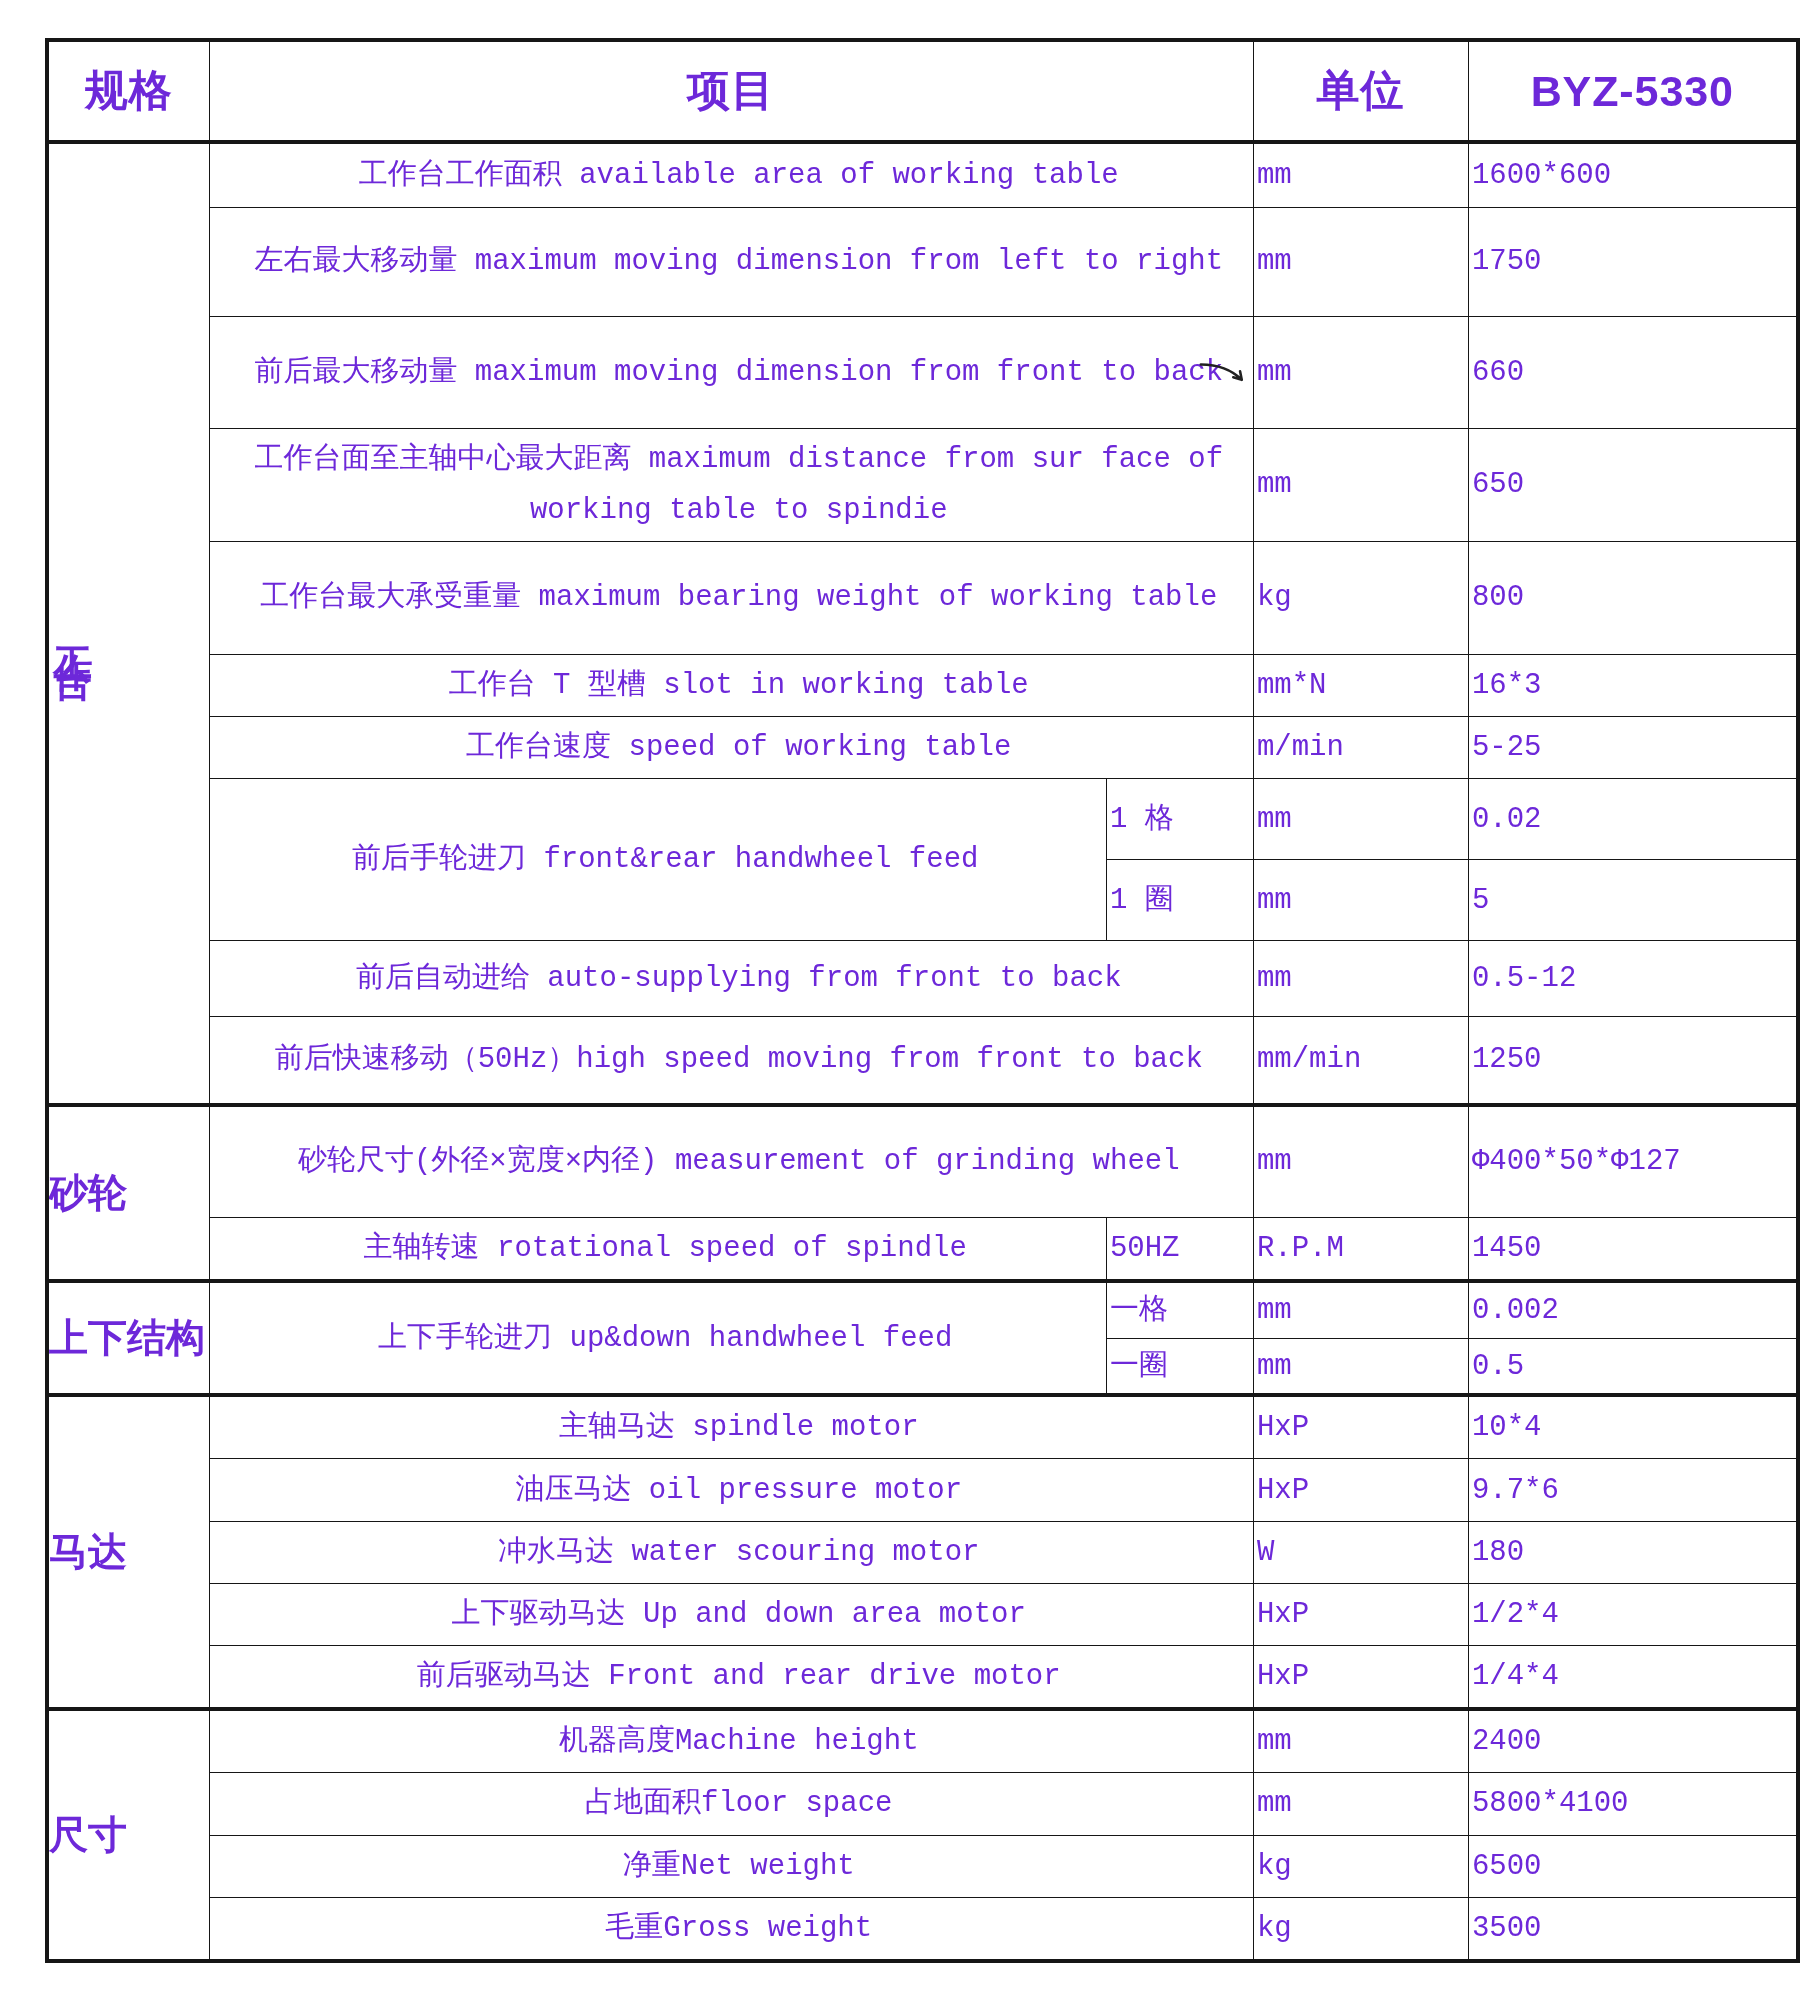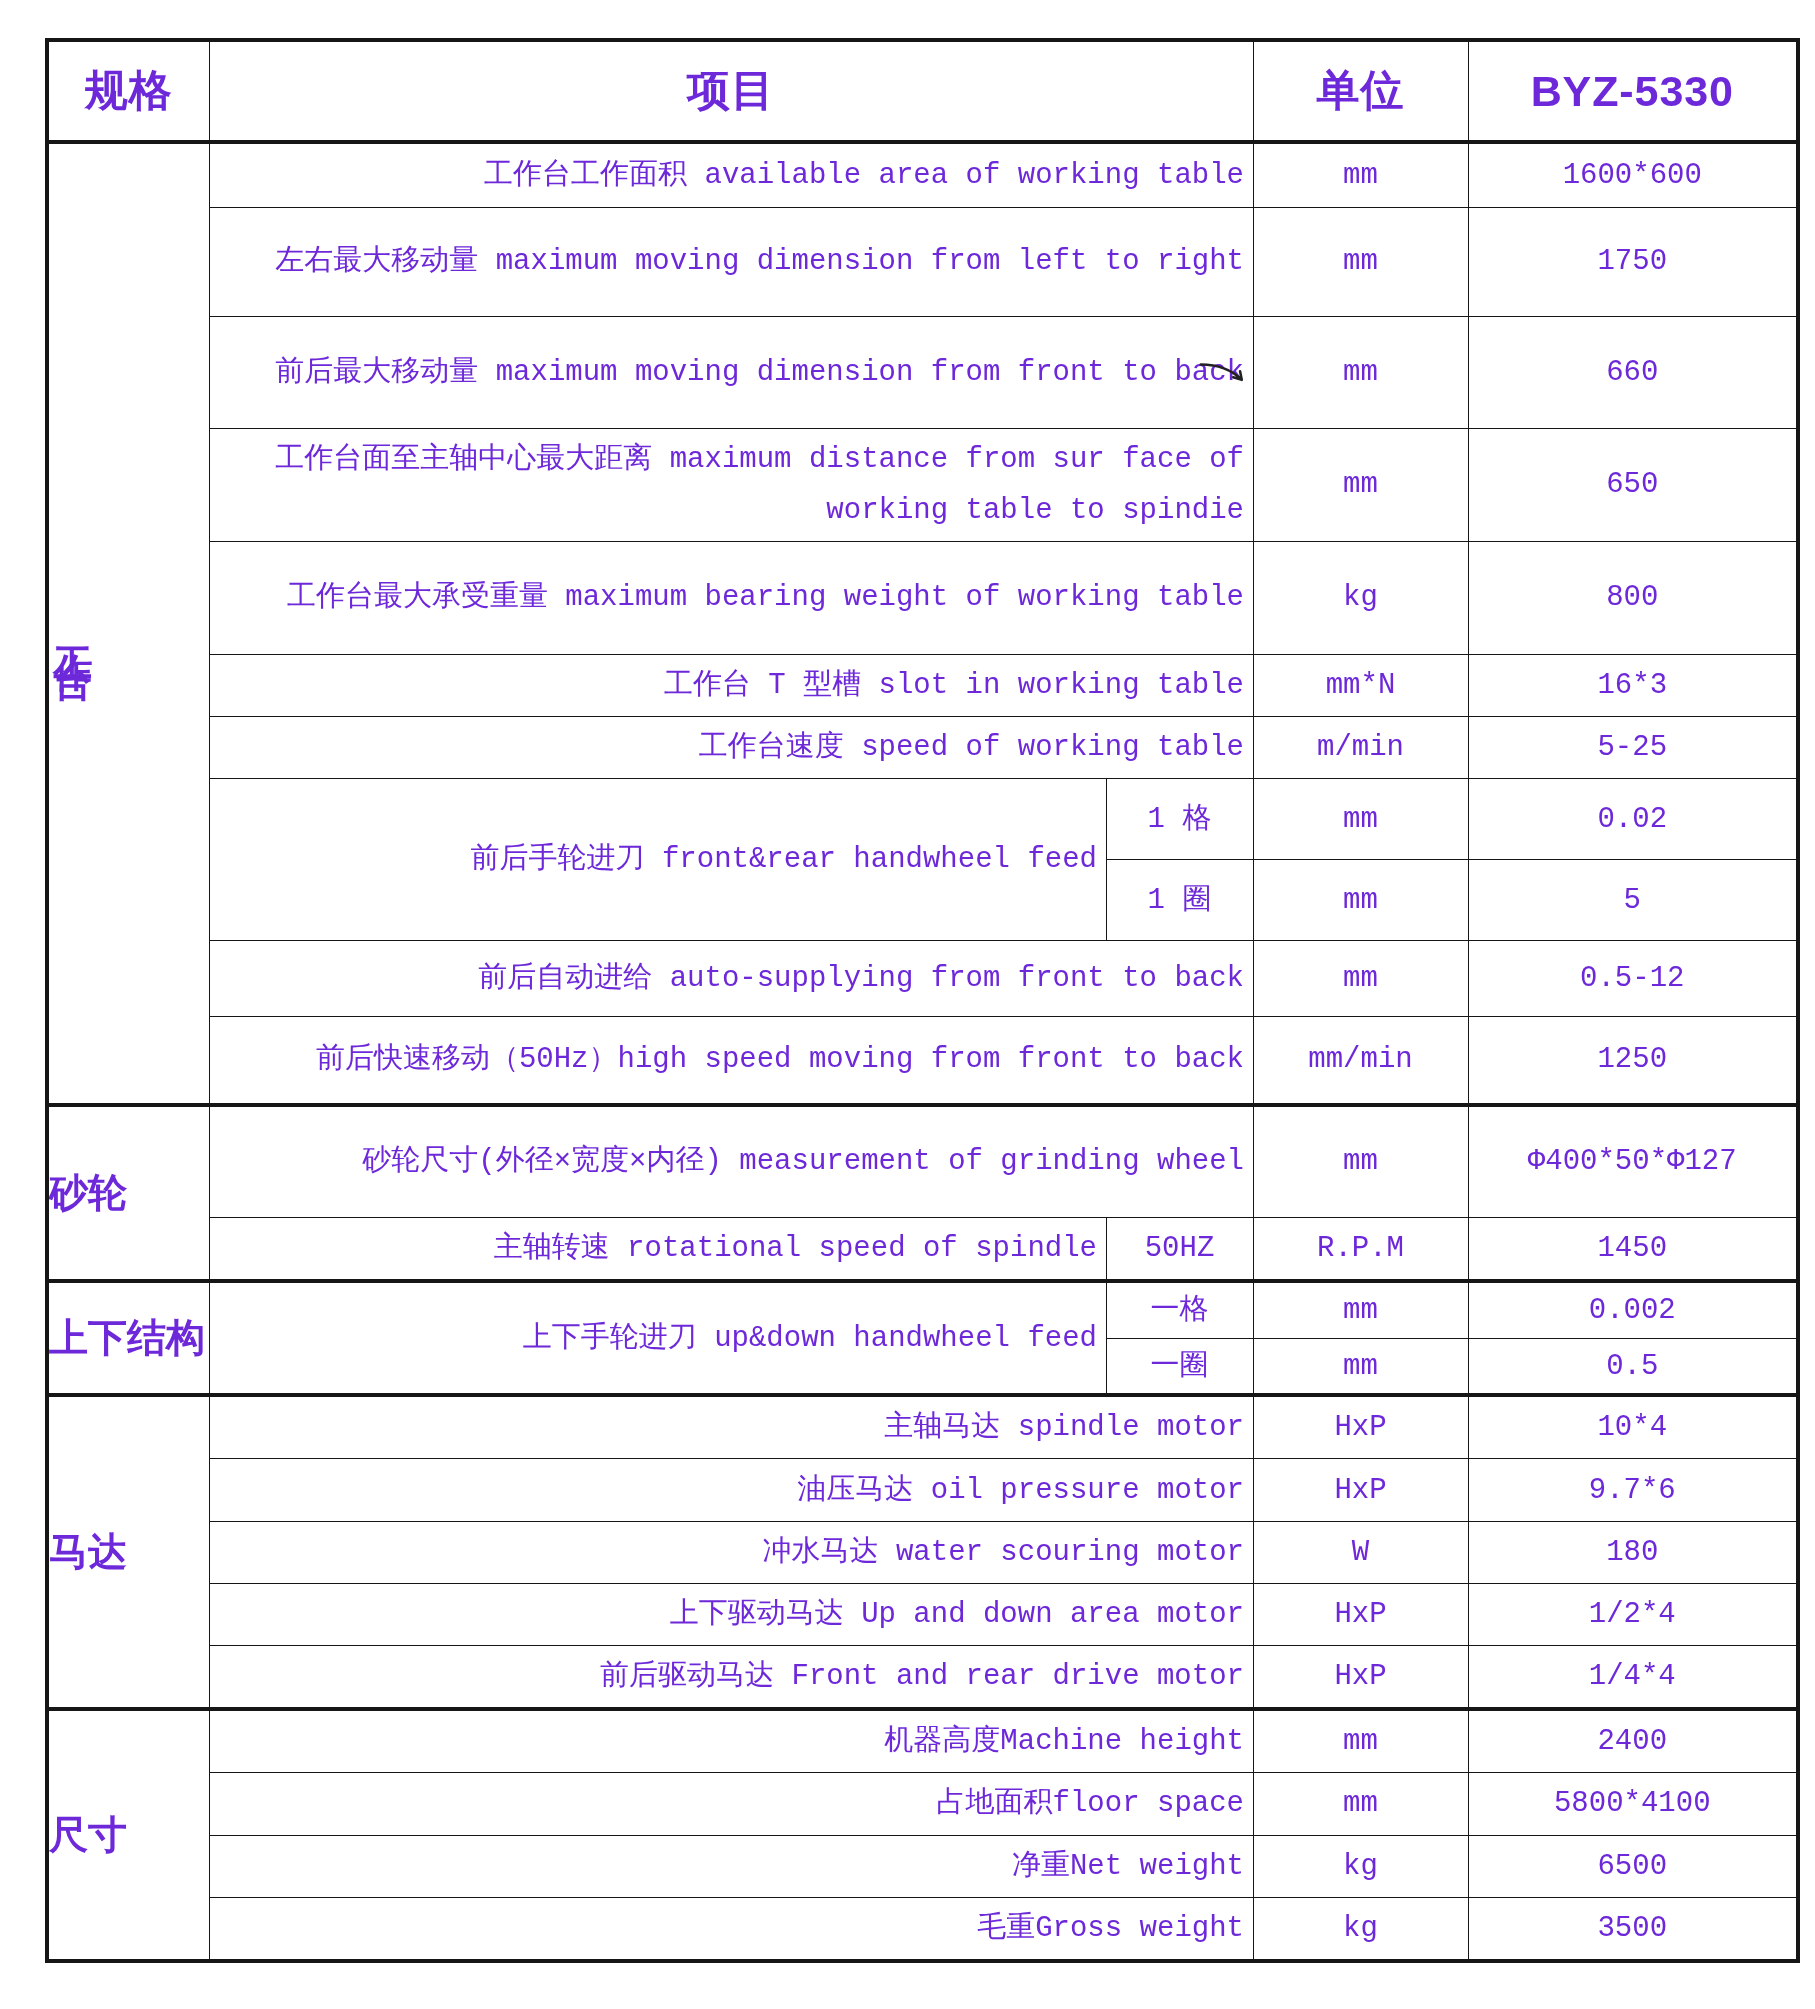--- a/index.html
+++ b/index.html
@@ -56,25 +56,25 @@
   td.spec-cell .vert{
     writing-mode:vertical-rl;
     text-orientation:upright;
     letter-spacing:6.8px;
     display:inline-block;
   }
   td.item{
     font:400 29px "Liberation Mono","DejaVu Serif",serif;
     line-height:51px;
     padding:5.1px 8.5px 5.1px 24px;
-    text-align:right;
+    text-align:center;
   }
   td.sub, td.unit, td.val{
     font:400 29px "Liberation Mono","DejaVu Serif",serif;
-    text-align:center;
+    text-align:left;
     line-height:37px;
     padding:1.7px 3.4px;
   }
   .artifact{
     position:absolute;
     left:1199px;
     top:361px;
   }
 </style>
 </head>

